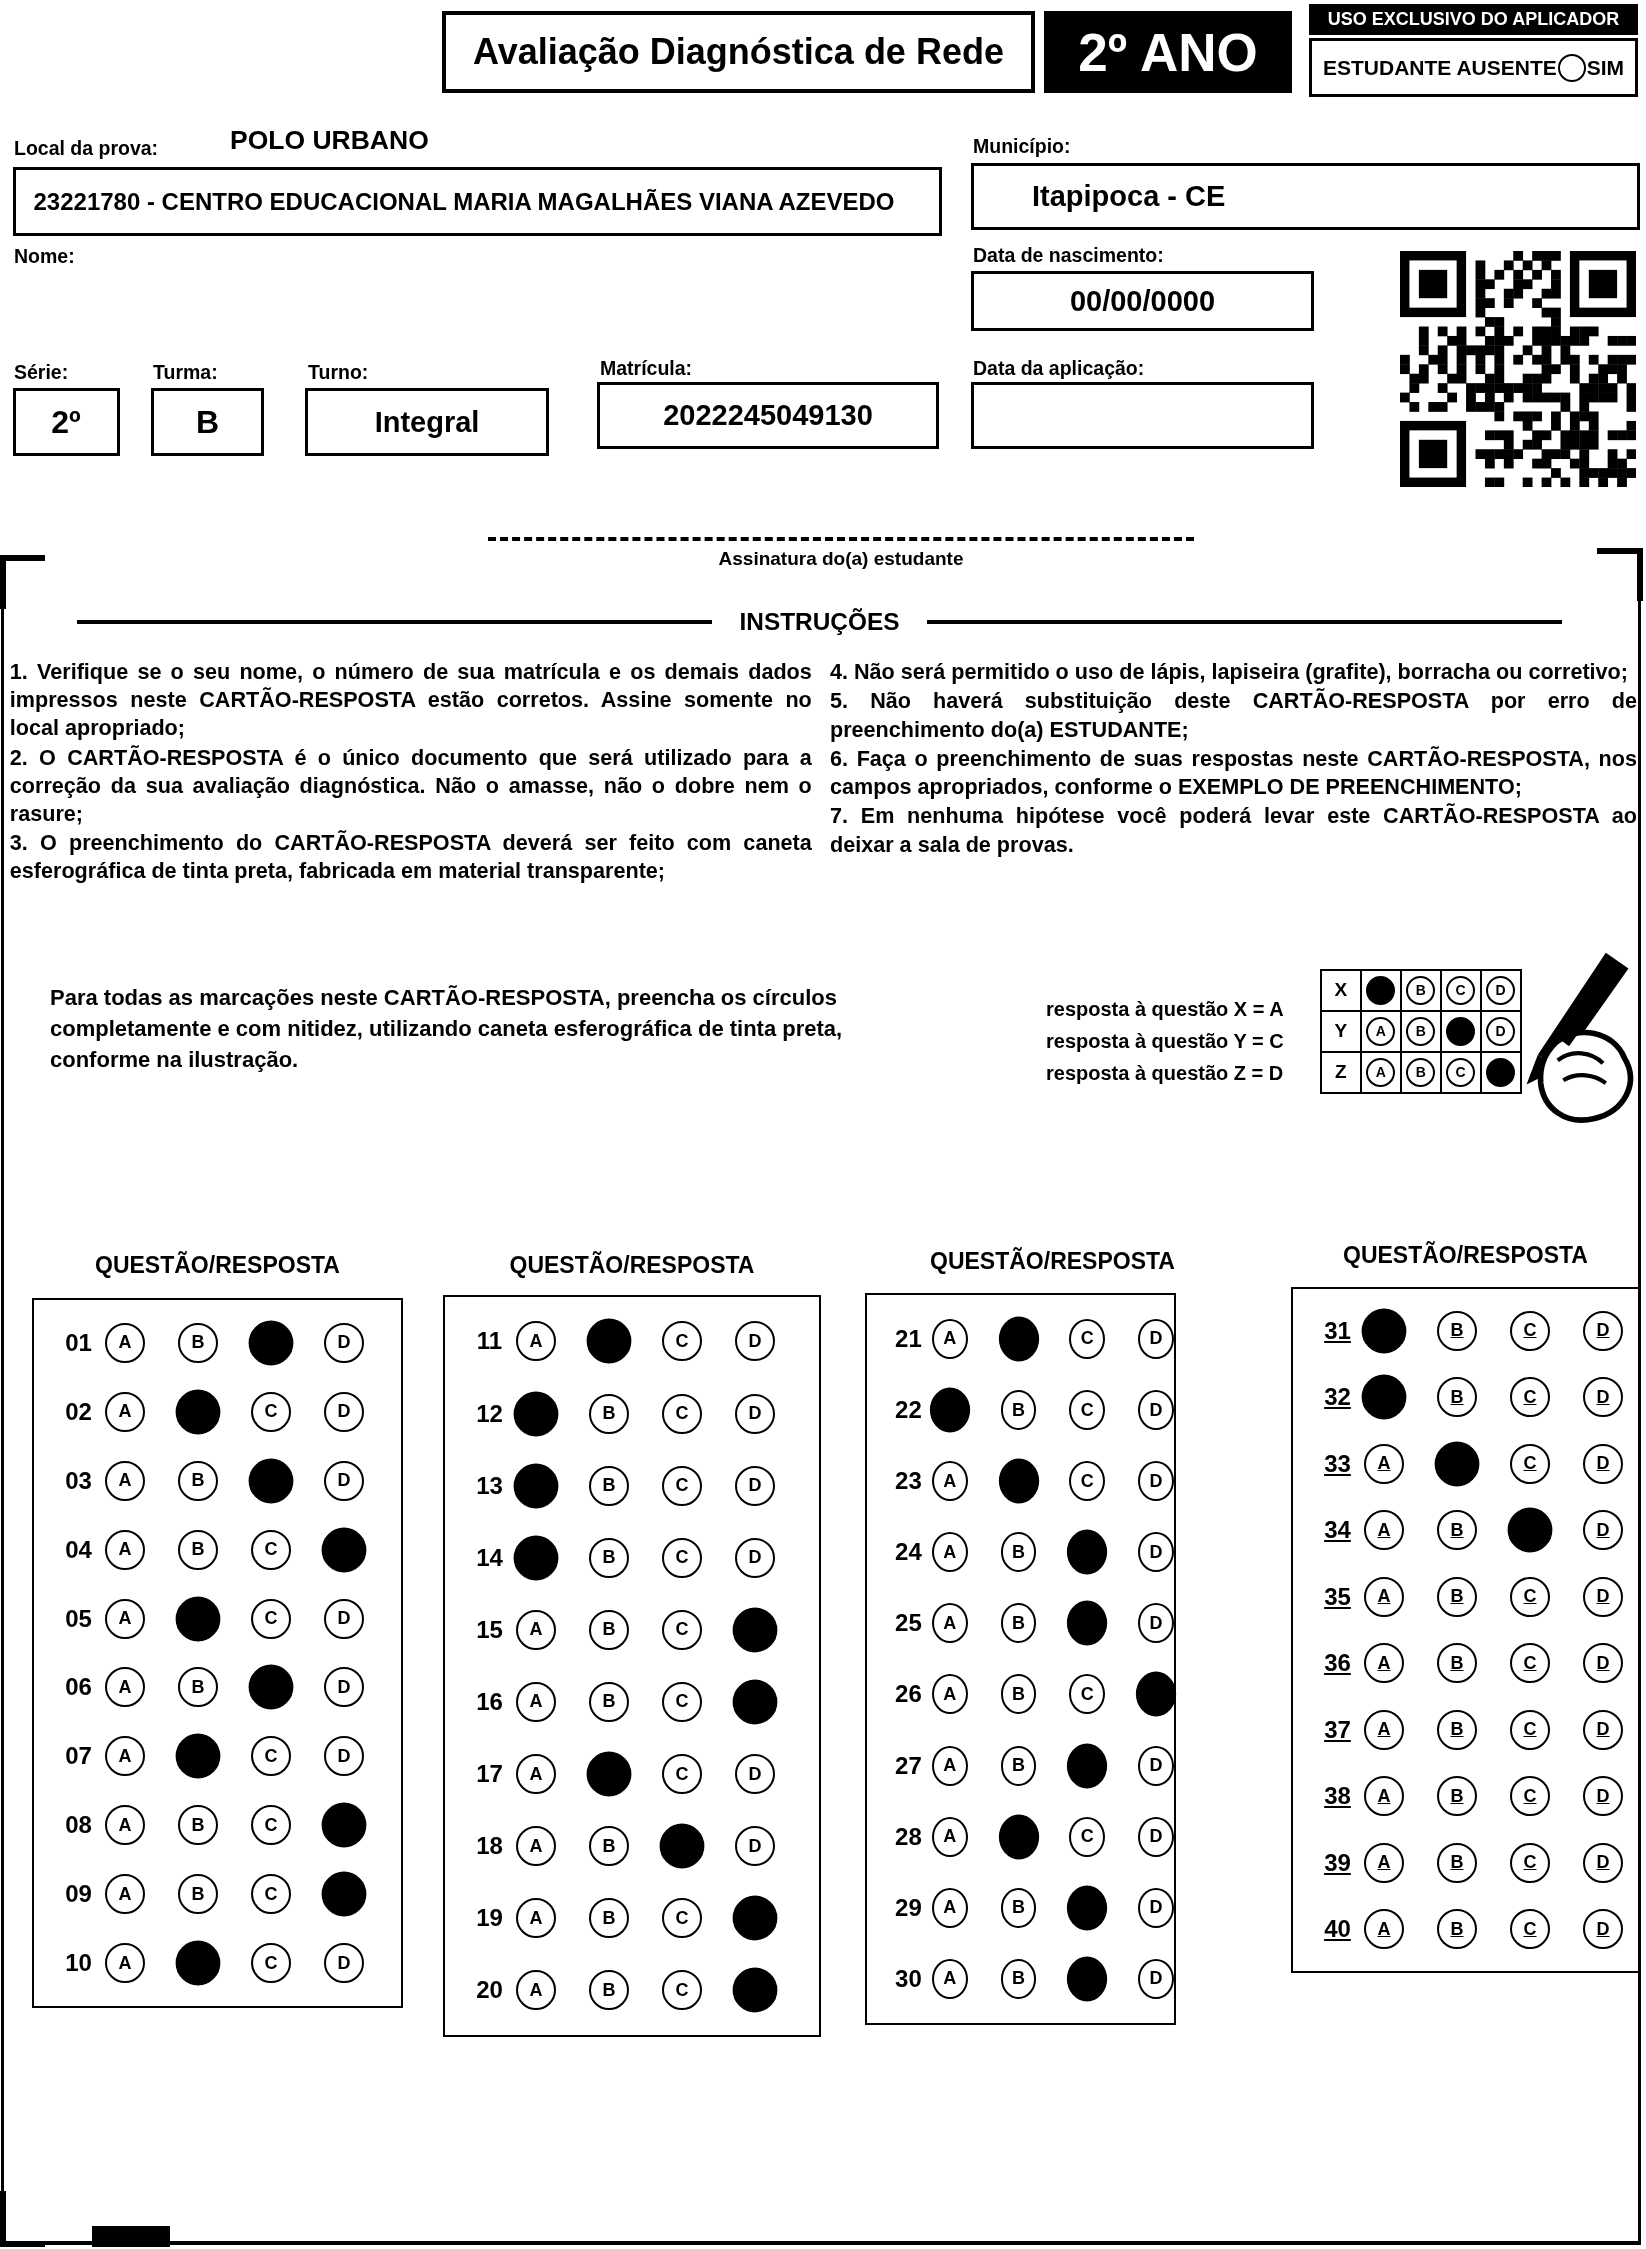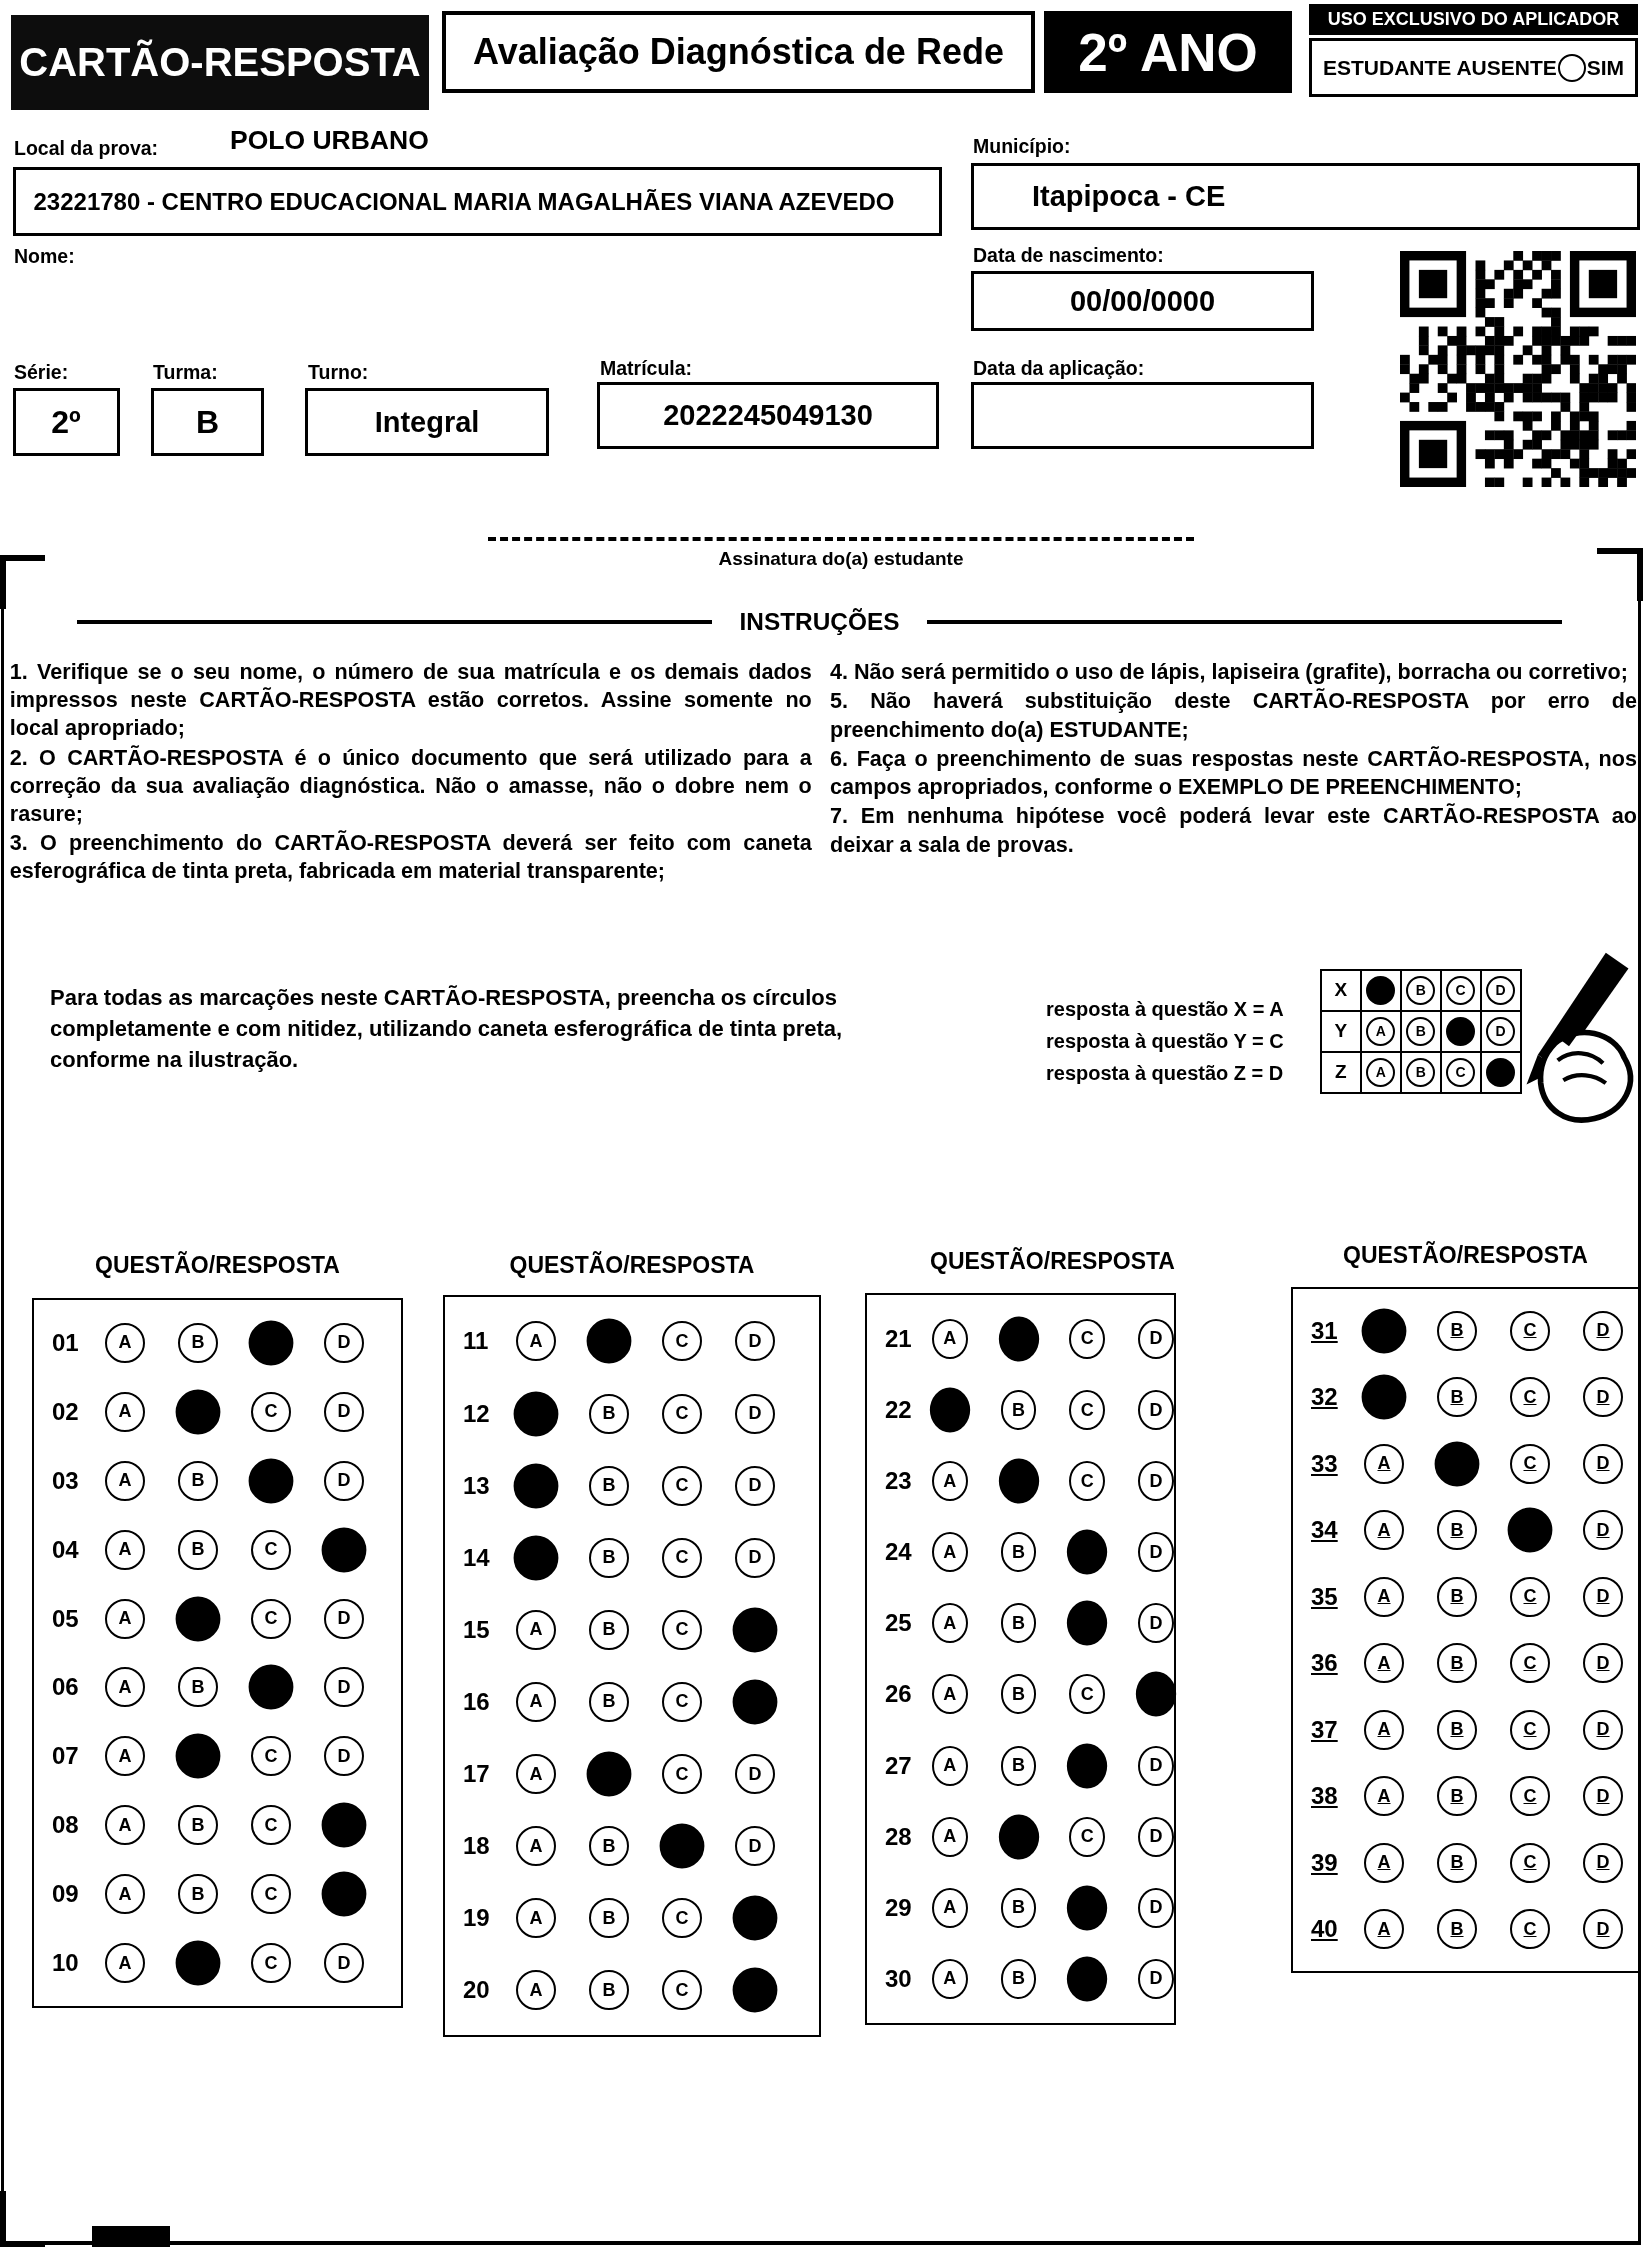--- a/index.html
+++ b/index.html
@@ -82,41 +82,38 @@
   .ex-bubble.filled{background:#000;color:#000;}
   #hand{position:absolute;left:1484px;top:950px;width:170px;height:177px;}
 
   
   .ans-head{position:absolute;font-size:23px;font-weight:700;text-align:center;}
   #head1{left:32px;top:1252px;width:371px;}
   #head2{left:443px;top:1252px;width:378px;}
   #head3{left:865px;top:1248px;width:375px;}
   #head4{left:1291px;top:1242px;width:349px;}
   .ans-box{position:absolute;border:2.8px solid #000;box-sizing:border-box;background:#fff;
-    display:flex;flex-direction:column;justify-content:space-around;padding:8.4px 0;}
+    display:flex;flex-direction:column;justify-content:space-around;padding:8.4px 0;text-align:center;}
   #abox1{left:32px;top:1298px;width:371px;height:710px;}
   #abox2{left:443px;top:1295px;width:378px;height:742px;}
   #abox3{left:865px;top:1293px;width:311px;height:732px;}
   #abox4{left:1291px;top:1287px;width:349px;height:686px;text-decoration:underline;}
   .ans-row{display:flex;align-items:center;padding-left:18px;}
   .qnum{width:53px;font-size:24px;font-weight:700;}
   .bubble{width:40px;height:40px;border:2.8px solid #000;border-radius:50%;box-sizing:border-box;
     display:flex;align-items:center;justify-content:center;font-size:18px;font-weight:700;margin-right:33px;
     background:#fff;}
   .bubble:last-child{margin-right:0;}
   .bubble.filled{background:#000;color:#000;border-color:#000;transform:scale(1.12);}
 </style>
 </head>
 <body>
 
 <div class="page">
 
-  <div id="cartao-box">
-    <span>CARTÃO-RESPOSTA</span>
-  </div>
   <div id="title-box">
     <span>Avaliação Diagnóstica de Rede</span>
   </div>
   <div id="ano-box">
     <span>2º ANO</span>
   </div>
   <div id="uso-strip">
     <span>USO EXCLUSIVO DO APLICADOR</span>
   </div>
   <div id="ausente-box">

